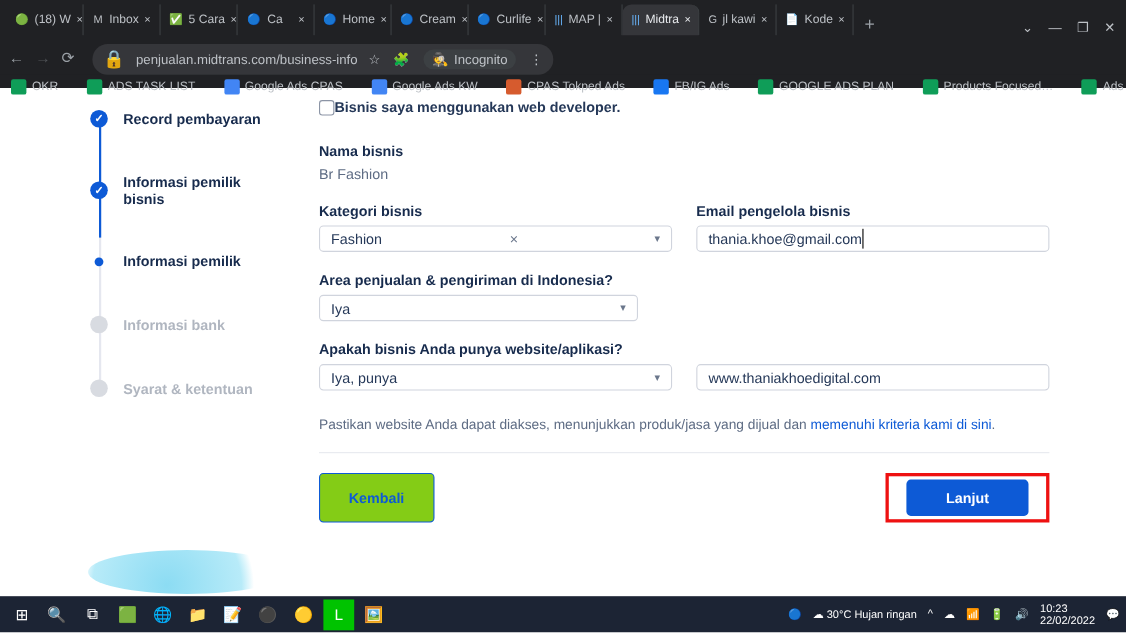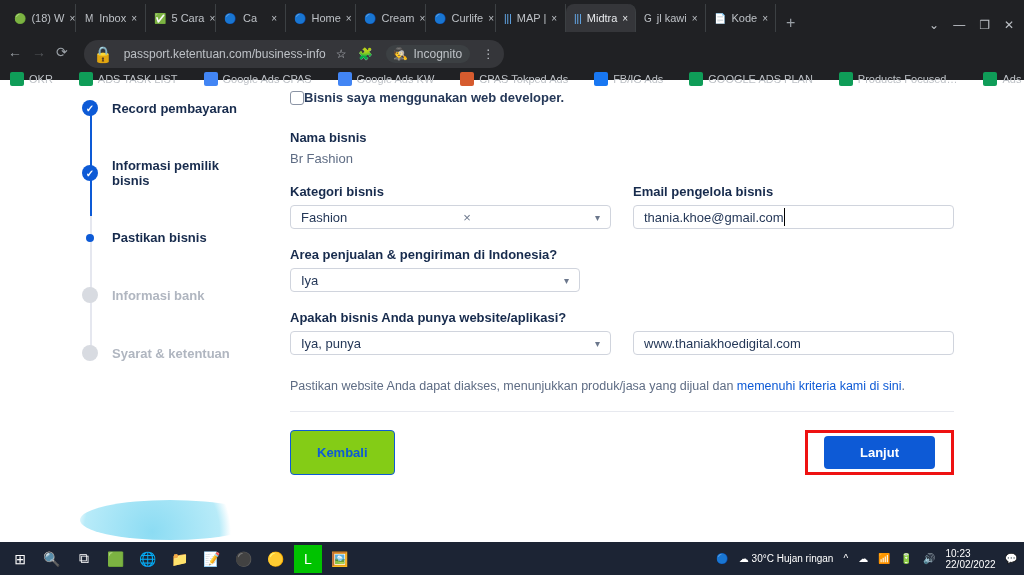--- a/index.html
+++ b/index.html
@@ -127,21 +127,21 @@
       <span>❐</span>
       <span>✕</span>
     </div>
   </div>
   <div class="nav-row">
     <span class="nav-ico">←</span>
     <span class="nav-ico" style="opacity:.4">→</span>
     <span class="nav-ico">⟳</span>
     <div class="addr">
       <span>🔒</span>
-      <span class="url">passport.ketentuan.com/business-info</span>
+      <span class="url">penjualan.midtrans.com/business-info</span>
       <div class="addr-right">
         <span>☆</span>
         <span>🧩</span>
         <span class="incog">
             <span>🕵️</span>
             <span>Incognito</span>
           </span>
         <span>⋮</span>
       </div>
     </div>
@@ -198,21 +198,21 @@
     <div class="step">
         <span class="dot done"></span>
         <span class="step-lbl">Record pembayaran</span>
       </div>
     <div class="step">
         <span class="dot done"></span>
         <span class="step-lbl">Informasi pemilik bisnis</span>
       </div>
     <div class="step">
         <span class="dot current-small"></span>
-        <span class="step-lbl">Pastikan bisnis</span>
+        <span class="step-lbl">Informasi pemilik</span>
       </div>
     <div class="step faded">
         <span class="dot pending"></span>
         <span class="step-lbl">Informasi bank</span>
       </div>
     <div class="step faded">
         <span class="dot pending"></span>
         <span class="step-lbl">Syarat &amp; ketentuan</span>
       </div>
   </div>

